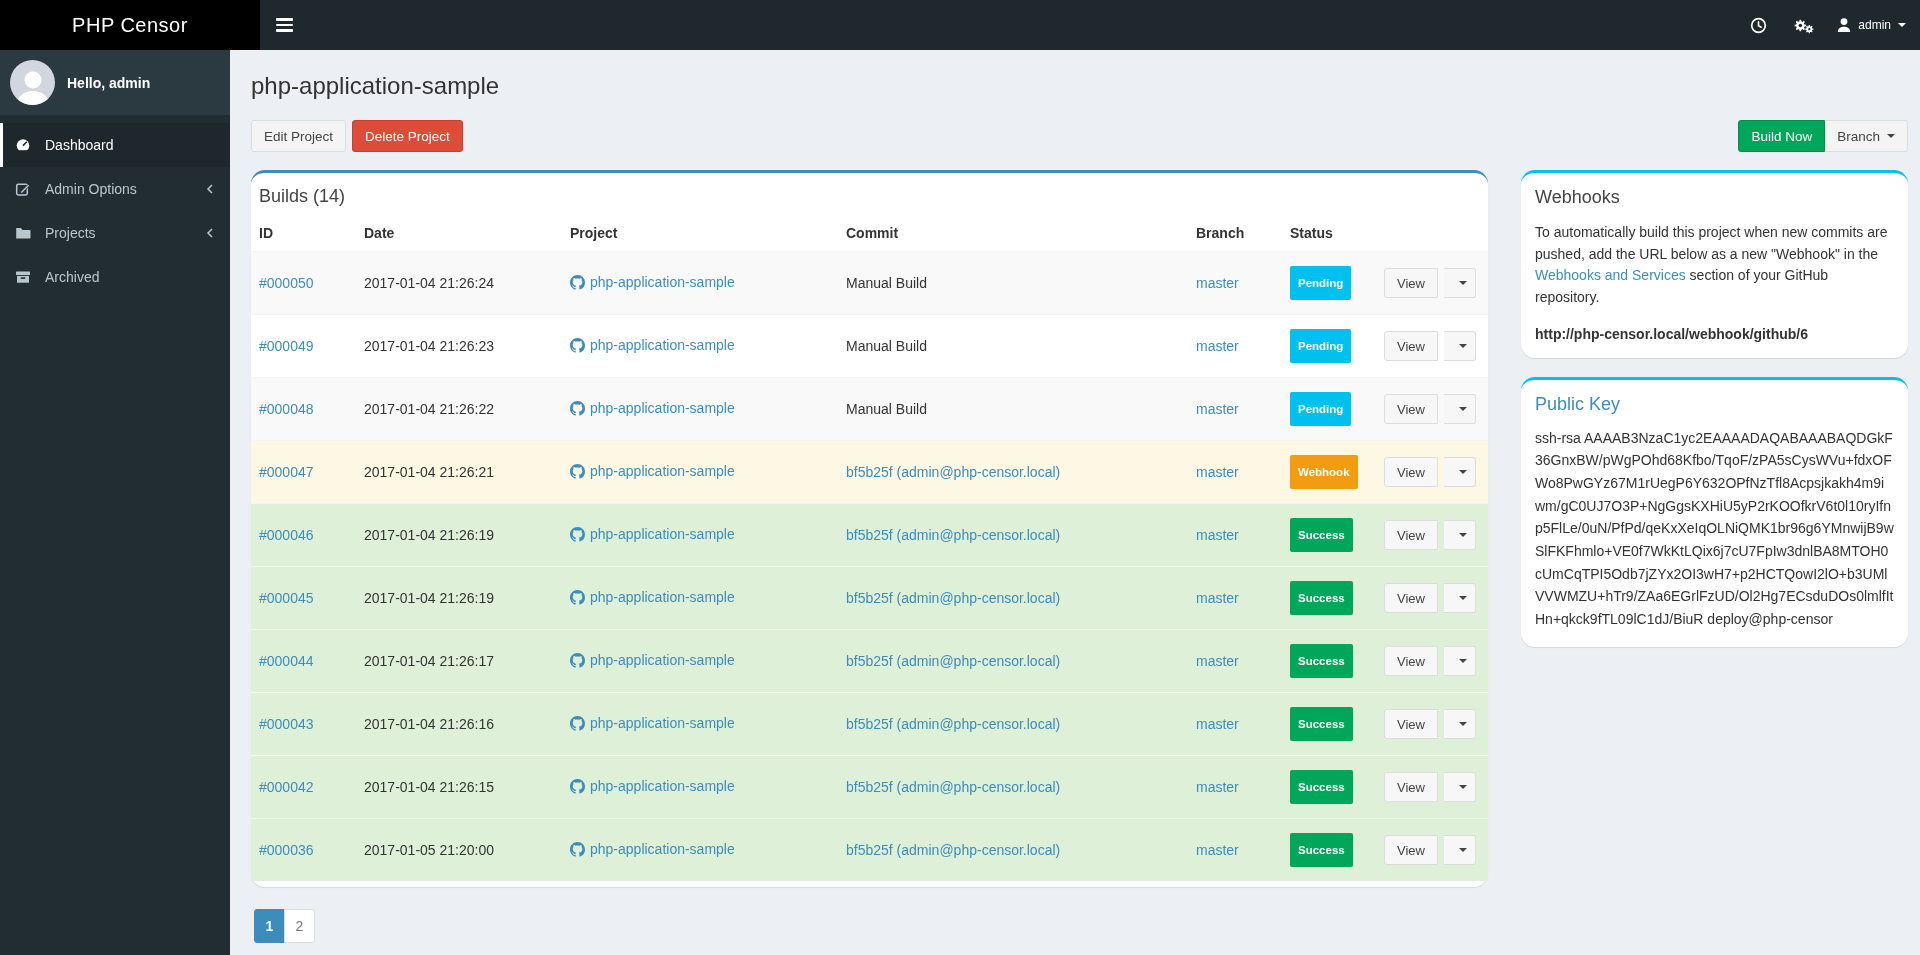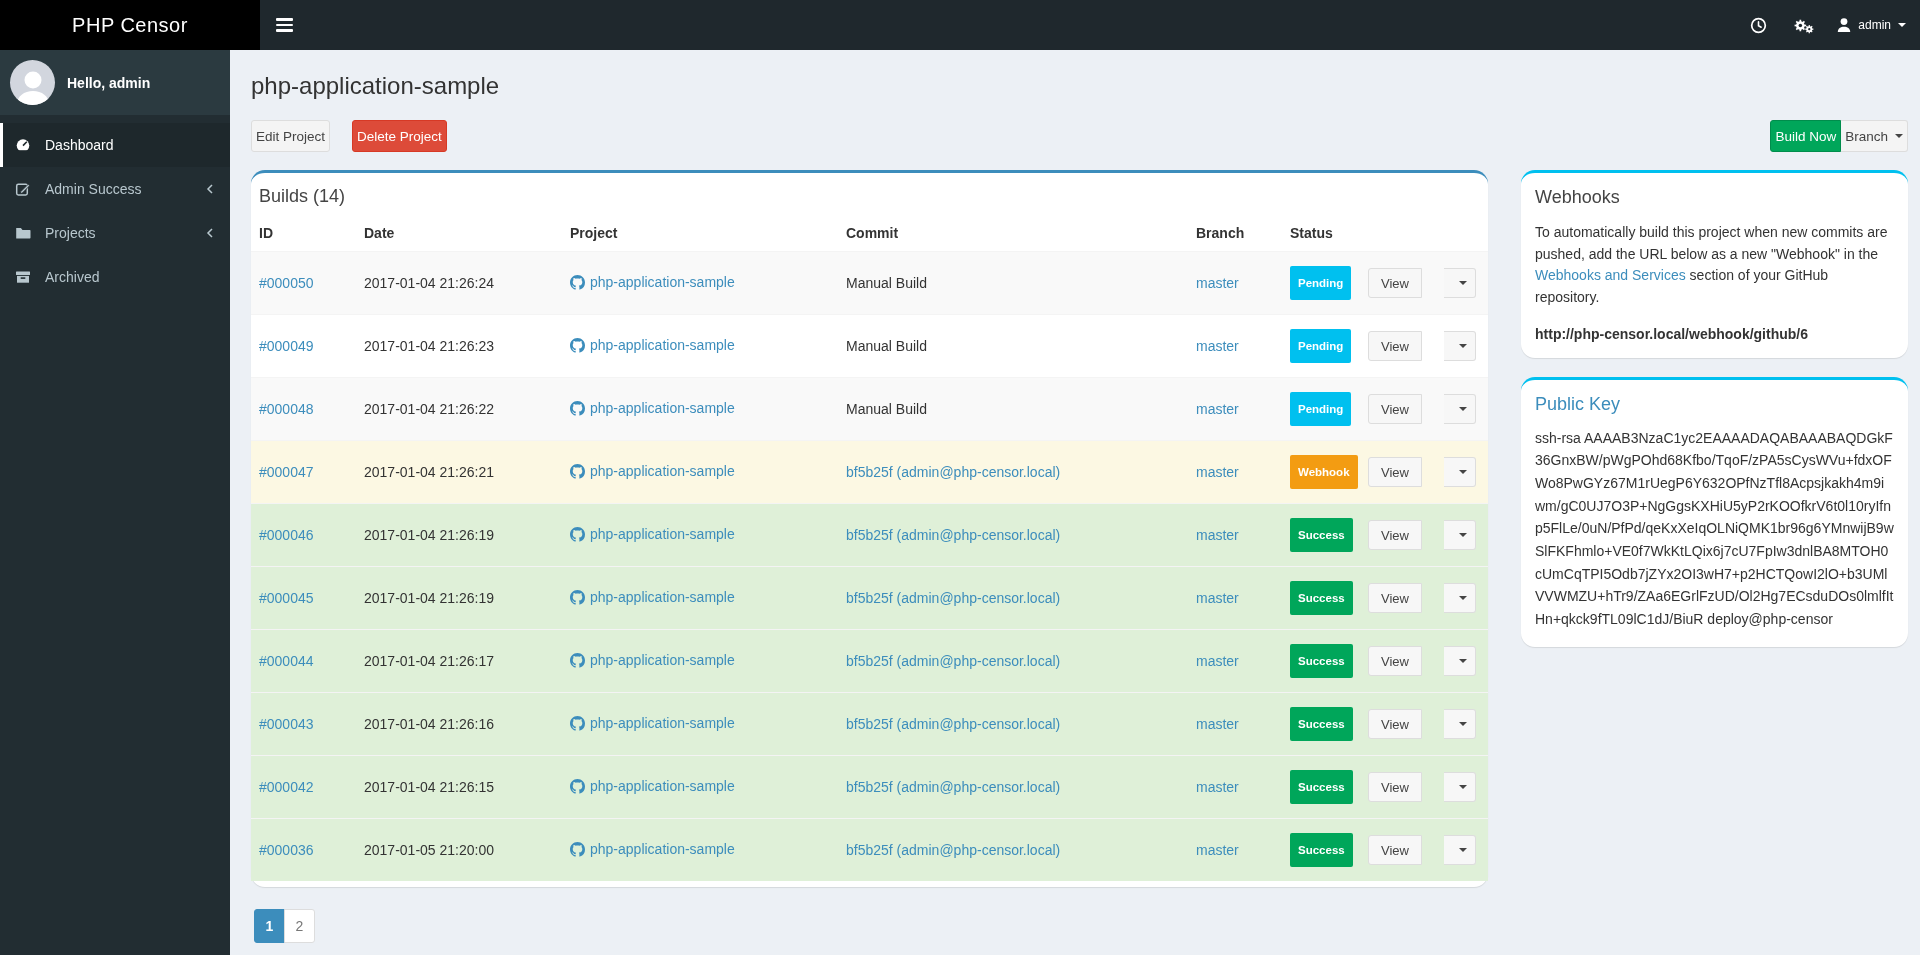--- a/index.html
+++ b/index.html
@@ -36,22 +36,22 @@
   .menu-item[data-icon="dashboard-icon"] svg[data-icon="dashboard-icon"],
   .menu-item[data-icon="edit-icon"] svg[data-icon="edit-icon"],
   .menu-item[data-icon="folder-icon"] svg[data-icon="folder-icon"],
   .menu-item[data-icon="archive-icon"] svg[data-icon="archive-icon"] { display:block; }
   .mi-chevron { margin-left:auto; display:flex; }
 
   
   .content { margin-left:230px; padding:14px 18px 0 15px; }
   .page-title { font-size:24px; font-weight:normal; color:#333; margin:8px 0 20px 6px; }
   .actions-row { display:flex; align-items:center; margin:0 0 18px 6px; width:1657px; }
-  .btn { display:inline-flex; align-items:center; justify-content:center; font-family:inherit; font-size:13.5px; height:32px; padding:0 4px; background:#f4f4f4; border:1px solid #ddd; border-radius:3px; color:#444; cursor:pointer; }
-  .btn + .btn { margin-left:22px; }
+  .btn { display:inline-flex; align-items:center; justify-content:center; font-family:inherit; font-size:13.5px; height:32px; padding:0 12px; background:#f4f4f4; border:1px solid #ddd; border-radius:3px; color:#444; cursor:pointer; }
+  .btn + .btn { margin-left:6px; }
   .btn-danger  { background:#dd4b39; border-color:#d73925; color:#fff; }
   .actions-right { margin-left:auto; display:flex; }
   .btn-group { display:inline-flex; }
   .btn-group .btn { margin-left:0; border-radius:0; }
   .btn-group .btn:first-child { border-radius:3px 0 0 3px; }
   .btn-group .btn:last-child { border-radius:0 3px 3px 0; border-left-width:0; }
   .btn-success { background:#00a65a; border-color:#008d4c; color:#fff; }
   .btn .caret { margin-left:7px; }
 
   .cols { display:flex; align-items:flex-start; margin-left:6px; }
@@ -172,21 +172,21 @@
   </div>
       <div class="menu-item" data-icon="edit-icon">
     <span class="mi-icon">
 
       <svg data-icon="edit-icon" width="16" height="16" viewBox="0 0 16 16">
         <rect x="1.7" y="3.3" width="10.6" height="10.6" rx="1.6" fill="none" stroke="currentColor" stroke-width="1.5"></rect>
         <path d="M5.8 10.6l7.3-7.3 1.5 1.5-7.3 7.3-2 .5z" fill="currentColor" stroke="#222d32" stroke-width="0.9"></path>
       </svg>
 
     </span>
-    <span>Admin Success</span>
+    <span>Admin Options</span>
     <span class="mi-chevron">
       <svg width="10" height="12" viewBox="0 0 10 12">
             <path d="M7 2 3 6l4 4" fill="none" stroke="currentColor" stroke-width="1.5"></path>
           </svg>
     </span>
   </div>
       <div class="menu-item" data-icon="folder-icon">
     <span class="mi-icon">
 
       <svg data-icon="folder-icon" width="16" height="16" viewBox="0 0 16 16">

